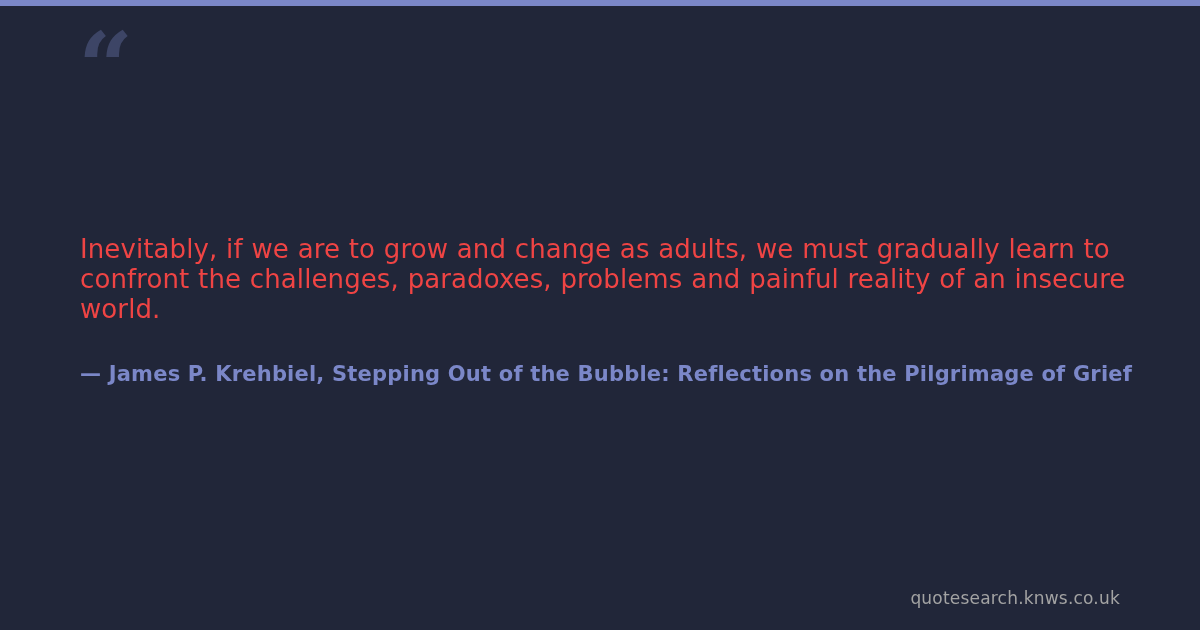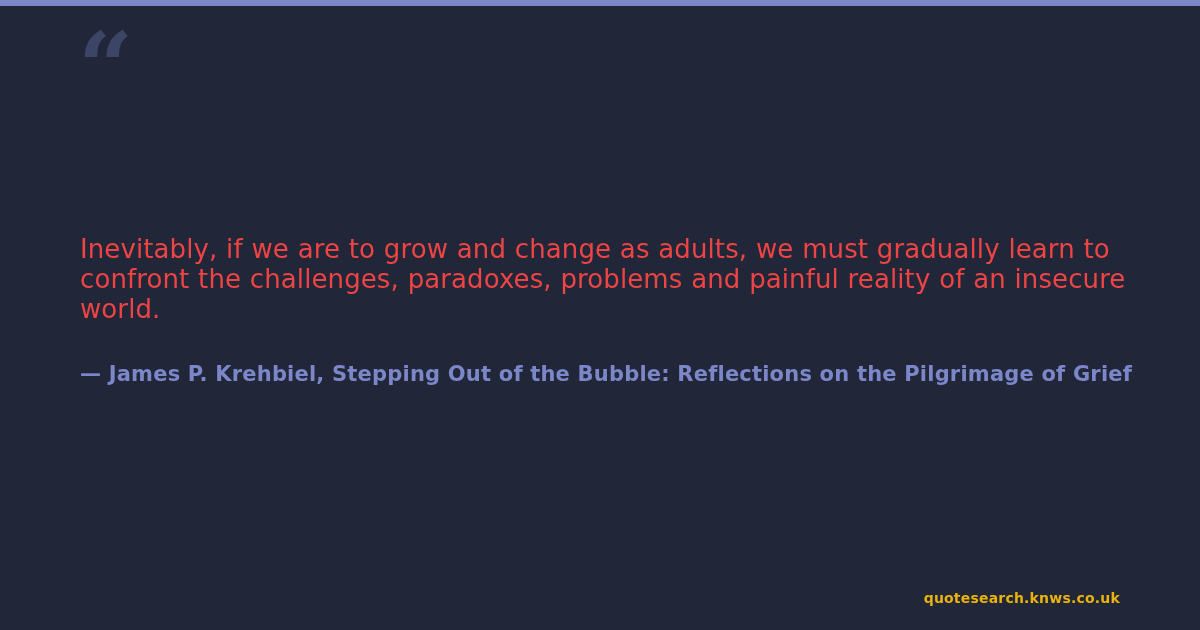--- a/index.html
+++ b/index.html
@@ -98,24 +98,24 @@
 
   .site-footer {
     position: absolute;
     right: 80px;
     bottom: 22px;
     text-align: right;
   }
 
   .site-url {
     font-family: "DejaVu Sans", "Liberation Sans", sans-serif;
-    font-size: 14px;
+    font-size: 17px;
     line-height: 20px;
-    font-weight: 700;
-    color: #eab308;
+    font-weight: 400;
+    color: #a3a3a3;
     letter-spacing: 0.2px;
   }
 </style>
 </head>
 <body>
 
 <div class="quote-card">
 
   <div class="top-accent-bar"></div>
 

